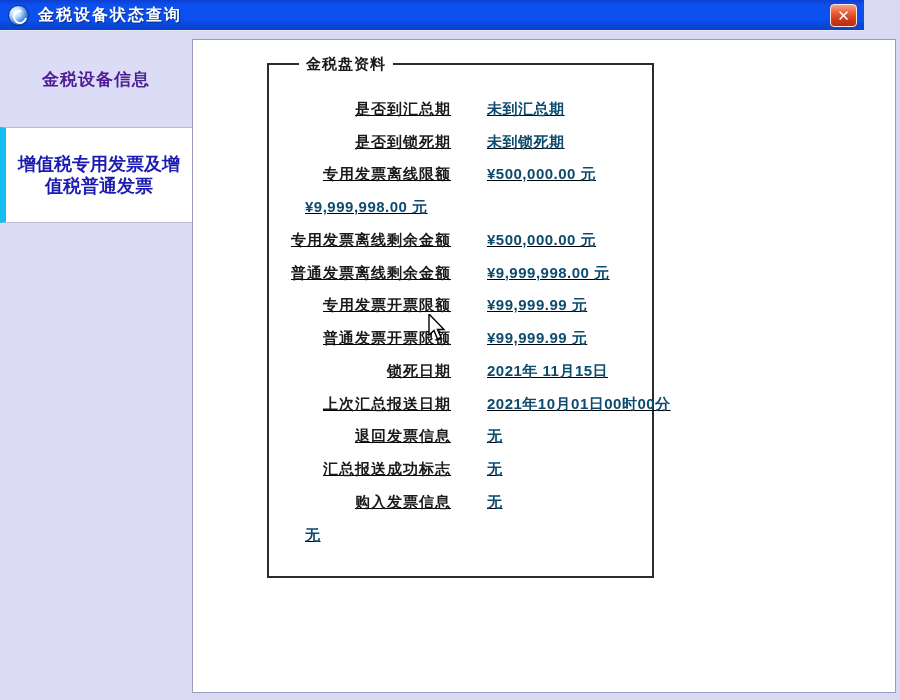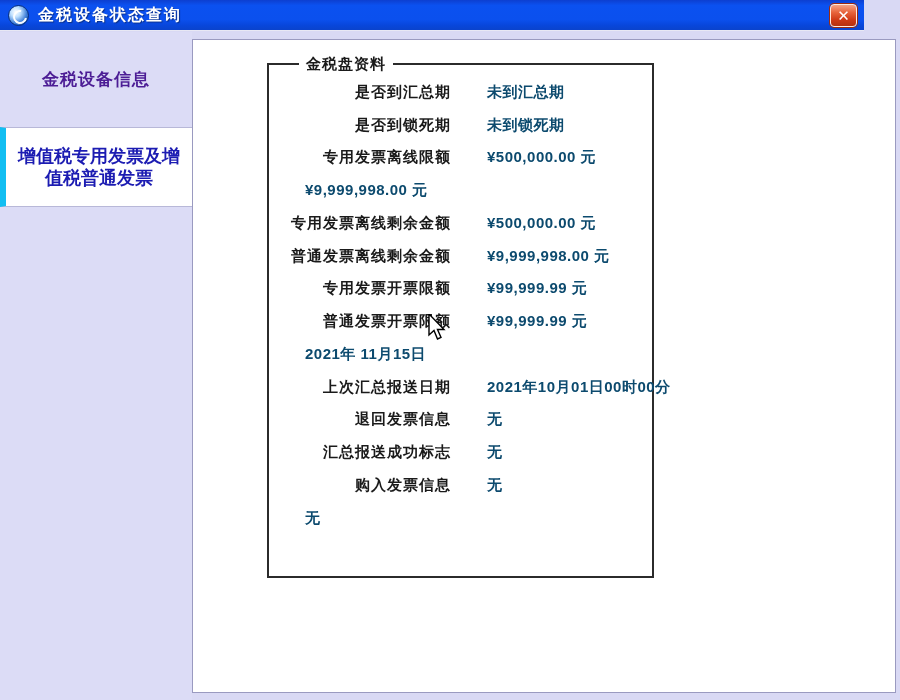--- a/index.html
+++ b/index.html
@@ -53,21 +53,21 @@
   }
   .side-tab {
     width: 100%; display: flex; align-items: center; justify-content: center;
     text-align: center; cursor: default;
   }
   .side-tab.inactive {
     height: 95px;
     color: #4c1d95; font-size: 17px; font-weight: bold; letter-spacing: 1px;
   }
   .side-tab.active {
-    height: 80px;
+    height: 96px;
     background: #ffffff;
     border-left: 6px solid #12bef2;
     border-top: 1px solid #b8b8d8;
     border-bottom: 1px solid #b8b8d8;
     color: #1c1cb2; font-size: 18px; font-weight: bold;
     line-height: 1.25; padding: 0 8px;
   }
 
   
   .panel {
@@ -78,21 +78,21 @@
   .groupbox {
     position: absolute; left: 74px; top: 23px; width: 387px; height: 515px;
     border: 2px solid #2b2b2b;
   }
   .groupbox-legend {
     position: absolute; left: 30px; top: -10px;
     background: #ffffff; padding: 0 7px;
     font-size: 15px; font-weight: bold; color: #1a1a1a;
     letter-spacing: 1px;
   }
-  .rows { padding-top: 11px; }
+  .rows { padding-top: 28px; text-decoration: underline; }
   .info-row {
     height: 32.75px; display: flex; align-items: center;
     font-size: 15px; font-weight: bold;
   }
   .info-row .lbl {
     width: 182px; text-align: right; color: #1a1a1a; letter-spacing: 1px;
     flex: none;
   }
   .info-row .val {
     margin-left: 36px; color: #0c4a6e; letter-spacing: 0.5px;
@@ -154,20 +154,21 @@
         </div>
         <div class="info-row">
           <span class="lbl">专用发票开票限额</span>
           <span class="val">¥99,999.99 元</span>
         </div>
         <div class="info-row">
           <span class="lbl">普通发票开票限额</span>
           <span class="val">¥99,999.99 元</span>
         </div>
         <div class="info-row">
+          <span class="lbl">锁死日期</span>
           <span class="val">2021年 11月15日</span>
         </div>
         <div class="info-row">
           <span class="lbl">上次汇总报送日期</span>
           <span class="val">2021年10月01日00时00分</span>
         </div>
         <div class="info-row">
           <span class="lbl">退回发票信息</span>
           <span class="val">无</span>
         </div>

